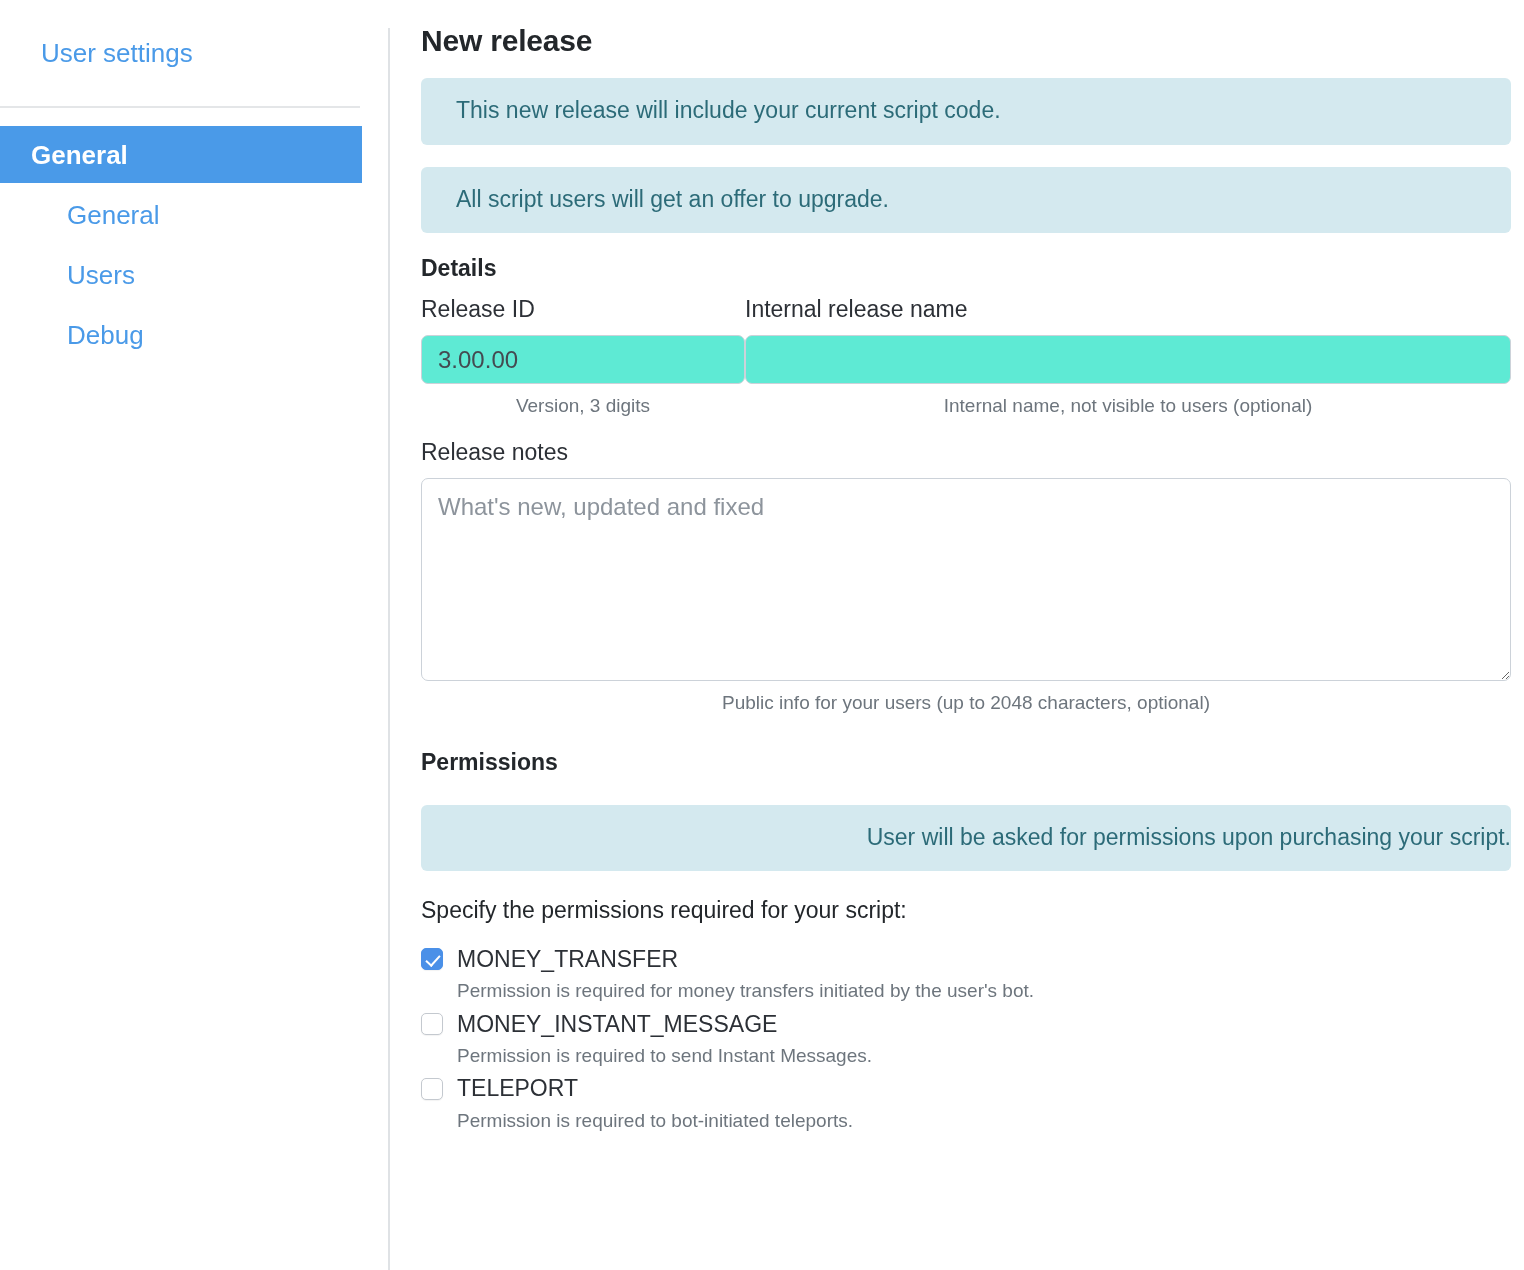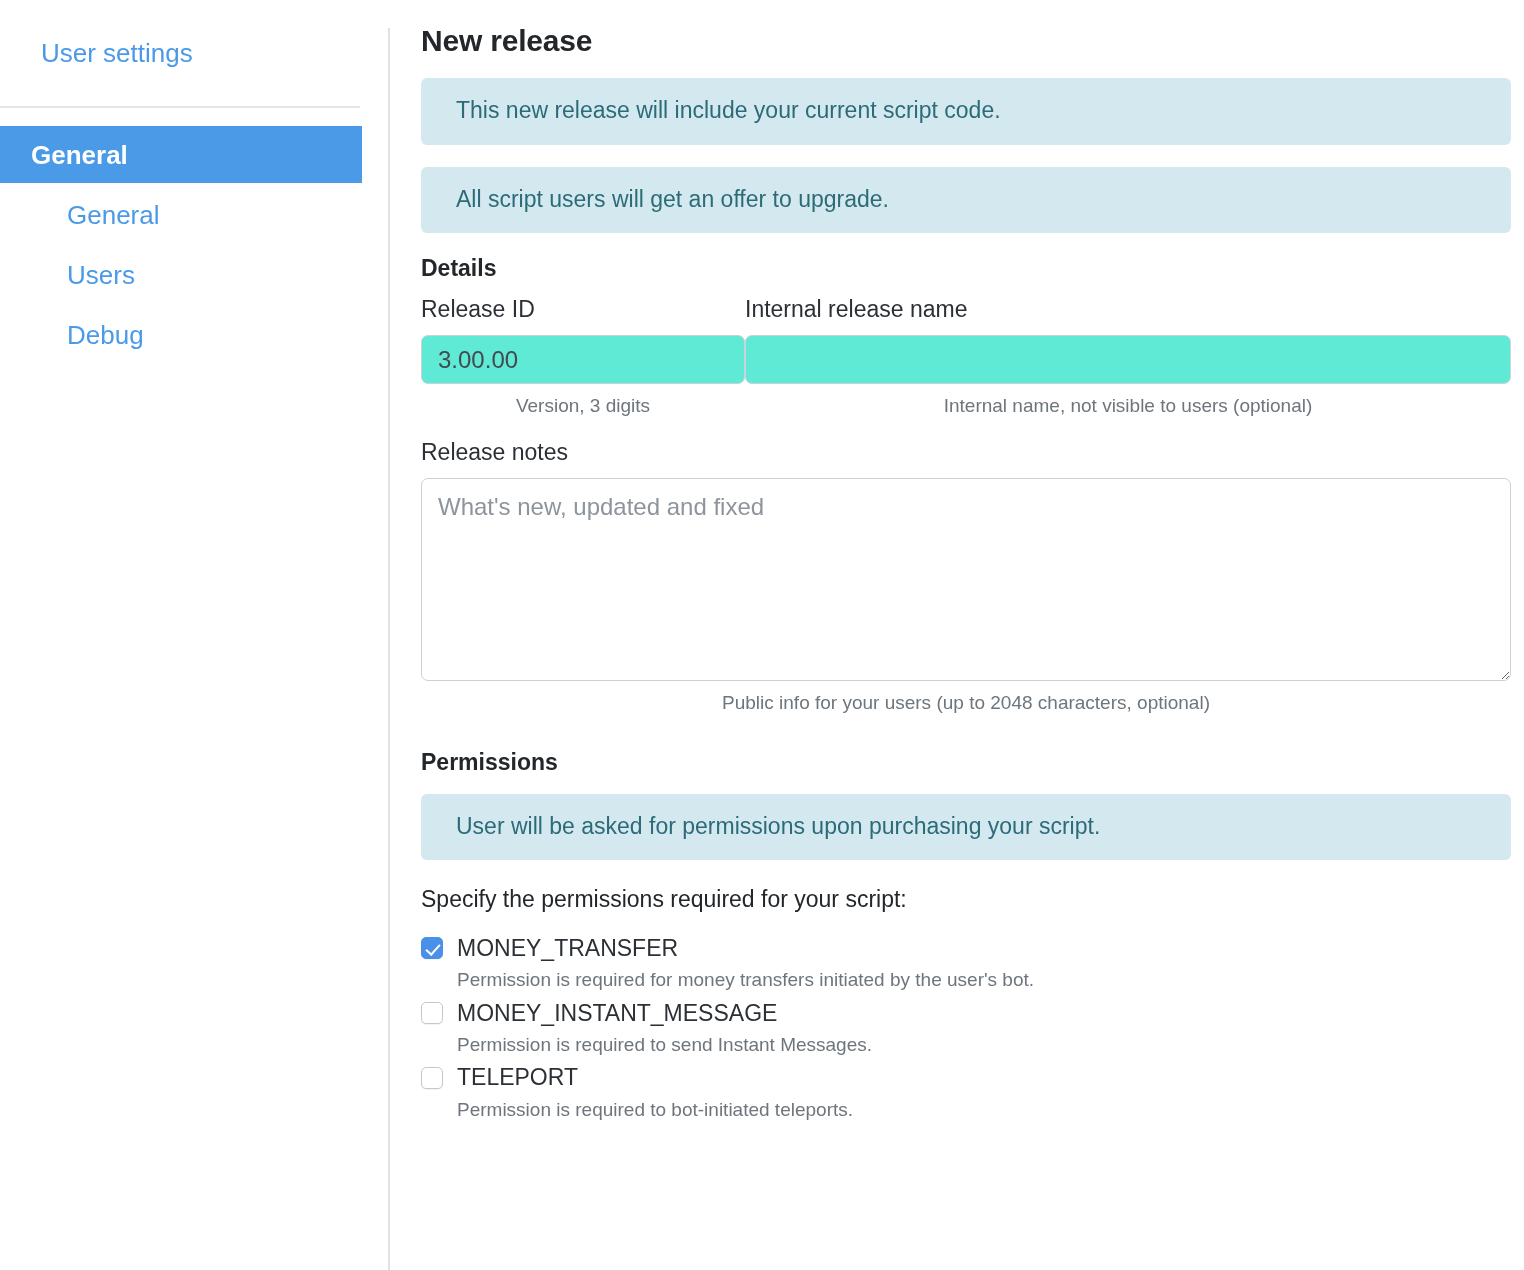--- a/index.html
+++ b/index.html
@@ -97,21 +97,21 @@
 
   .alert {
     background: #d4e9ef;
     color: #2c6b78;
     font-size: 23px;
     border-radius: 6px;
     padding: 19px 0 20px 35px;
     margin-bottom: 22px;
     line-height: 1.2;
   }
-  .alert.permissions-alert { margin-top: 18px; margin-bottom: 26px; }
+  .alert.permissions-alert { margin-top: 29px; margin-bottom: 26px; text-align: right; }
 
   .section-heading {
     font-size: 23px;
     font-weight: bold;
     color: #23272b;
     margin: 22px 0 14px 0;
   }
   .section-heading.permissions-heading { margin-top: 34px; margin-bottom: 12px; }
 
   .field-row {

